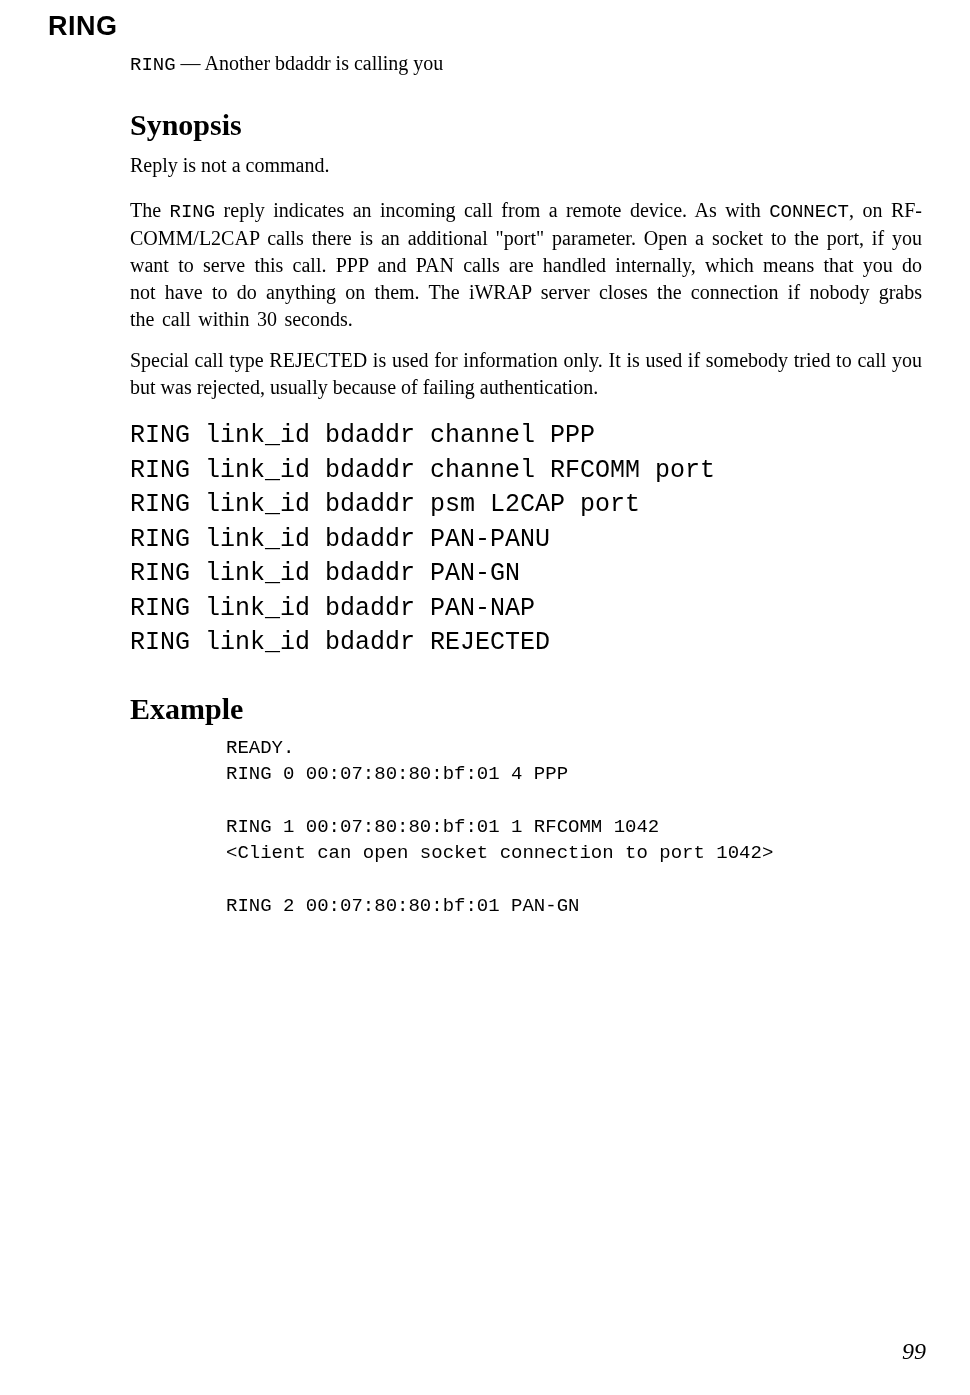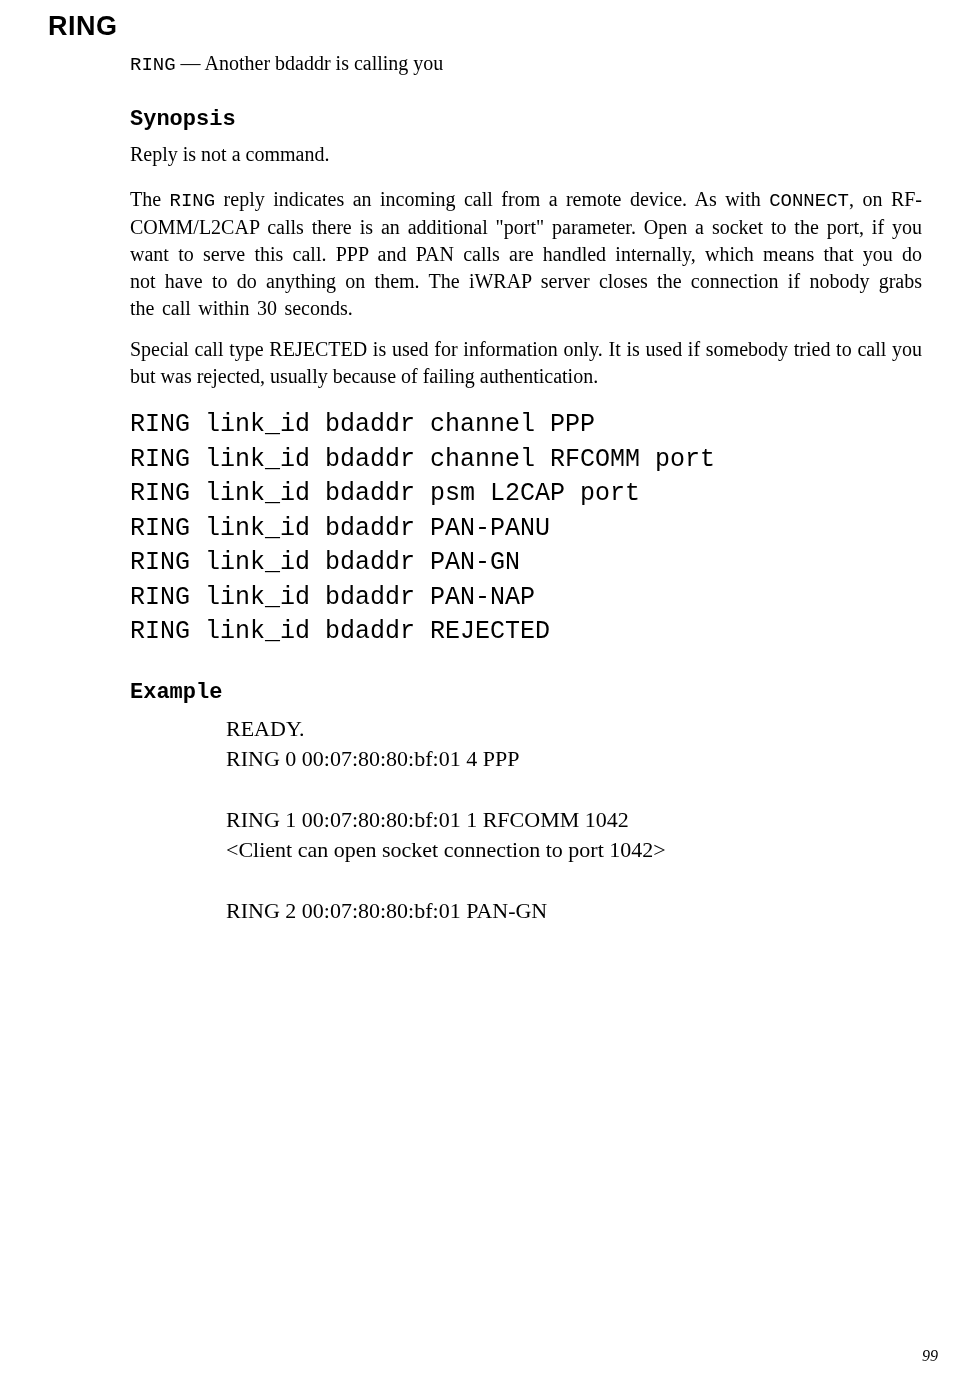--- a/index.html
+++ b/index.html
@@ -29,53 +29,53 @@
     padding-left: 82px;
   }
   .name-line {
     margin: 4px 0 26px 0;
   }
   .mono {
     font-family: "Courier New", Courier, monospace;
     font-size: 19px;
   }
   h2.sect {
-    font-family: Liberation Mono, monospace;
+    font-family: Liberation Serif, serif;
     font-weight: 700;
-    font-size: 22px;
+    font-size: 30px;
     margin: 22px 0 6px 0;
   }
   p.body {
     margin: 4px 0 18px 0;
     text-align: justify;
     font-size: 20px;
   }
   p.body.nomb { margin-bottom: 14px; }
   pre.reply {
     font-family: "Courier New", Courier, monospace;
     font-size: 25px;
     margin: 4px 0 28px 0;
     white-space: pre;
     line-height: 1.38;
   }
   pre.example {
-    font-family: Liberation Serif, serif;
-    font-size: 22px;
+    font-family: Liberation Mono, monospace;
+    font-size: 19px;
     margin: 4px 0 12px 0;
     white-space: pre;
     line-height: 1.38;
     padding-left: 96px;
   }
   .spread { word-spacing: 2.5px; }
   .page-number {
     position: absolute;
-    right: 32px;
+    right: 44px;
     bottom: 28px;
     font-style: italic;
-    font-size: 16px;
+    font-size: 24px;
   }
 </style>
 </head>
 <body>
 
 <div class="page">
   <h1 class="page-title">RING</h1>
 
   <div class="content">
     <p class="name-line">

